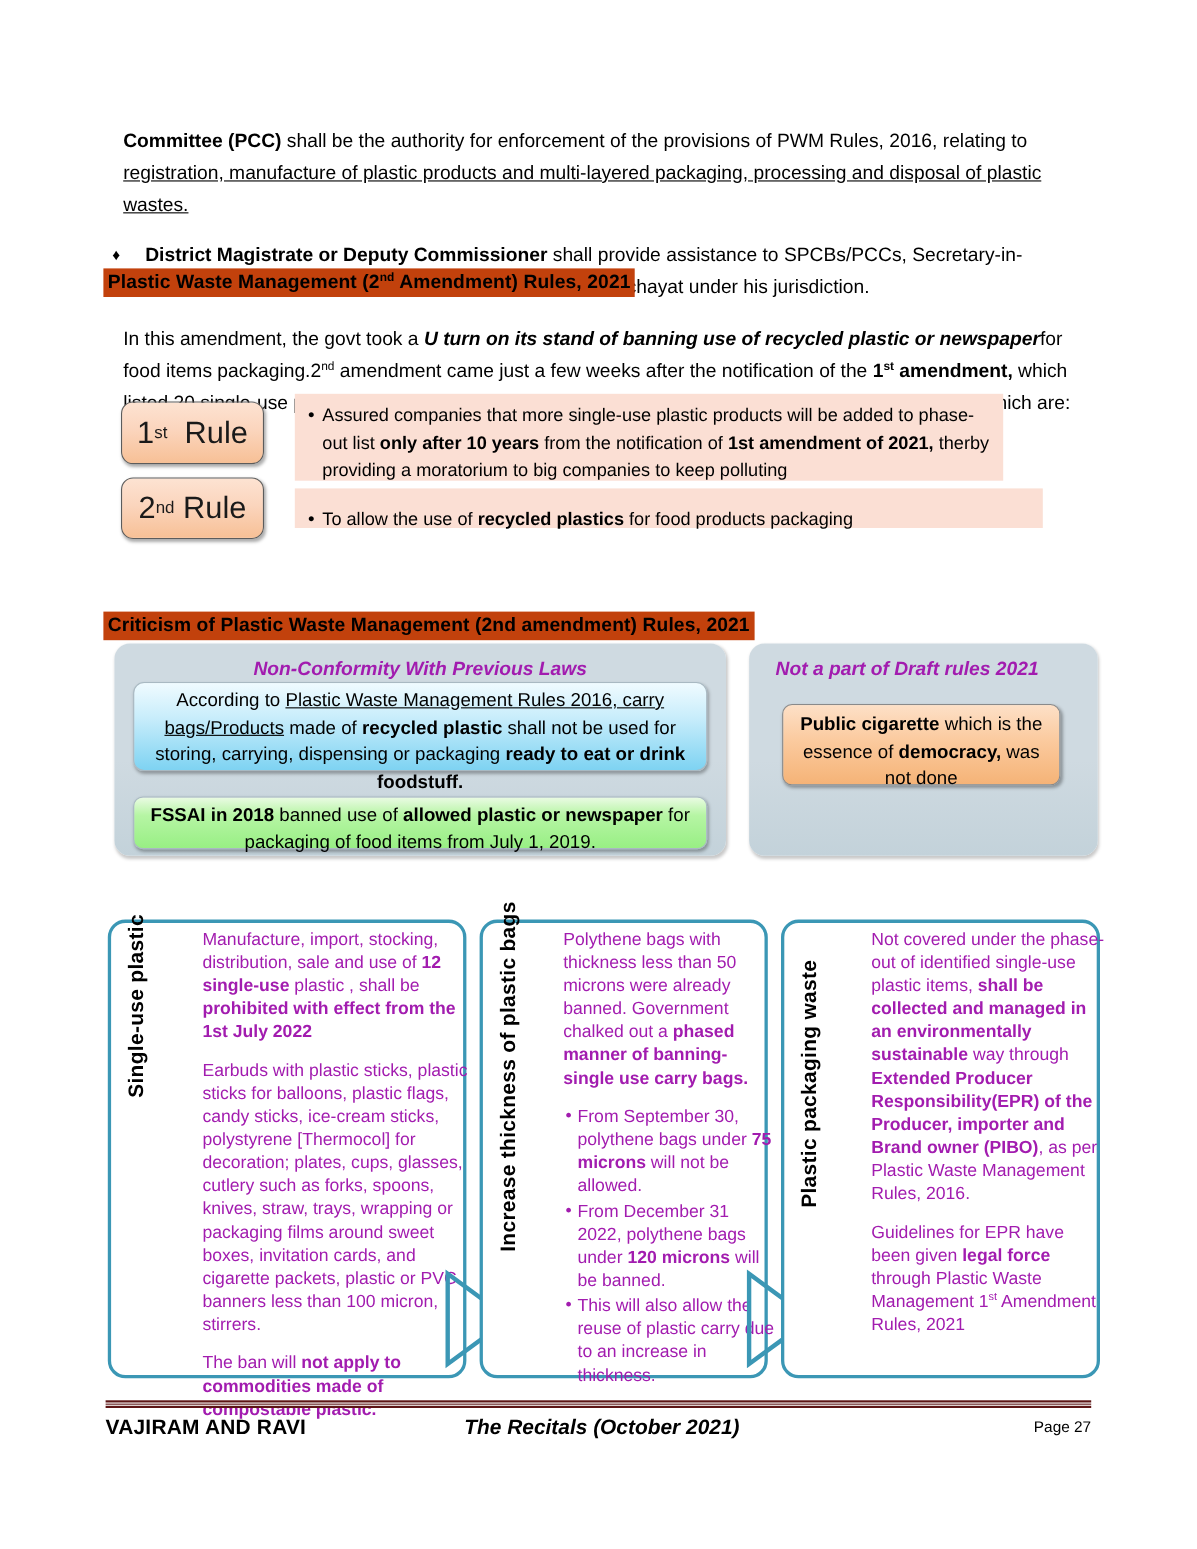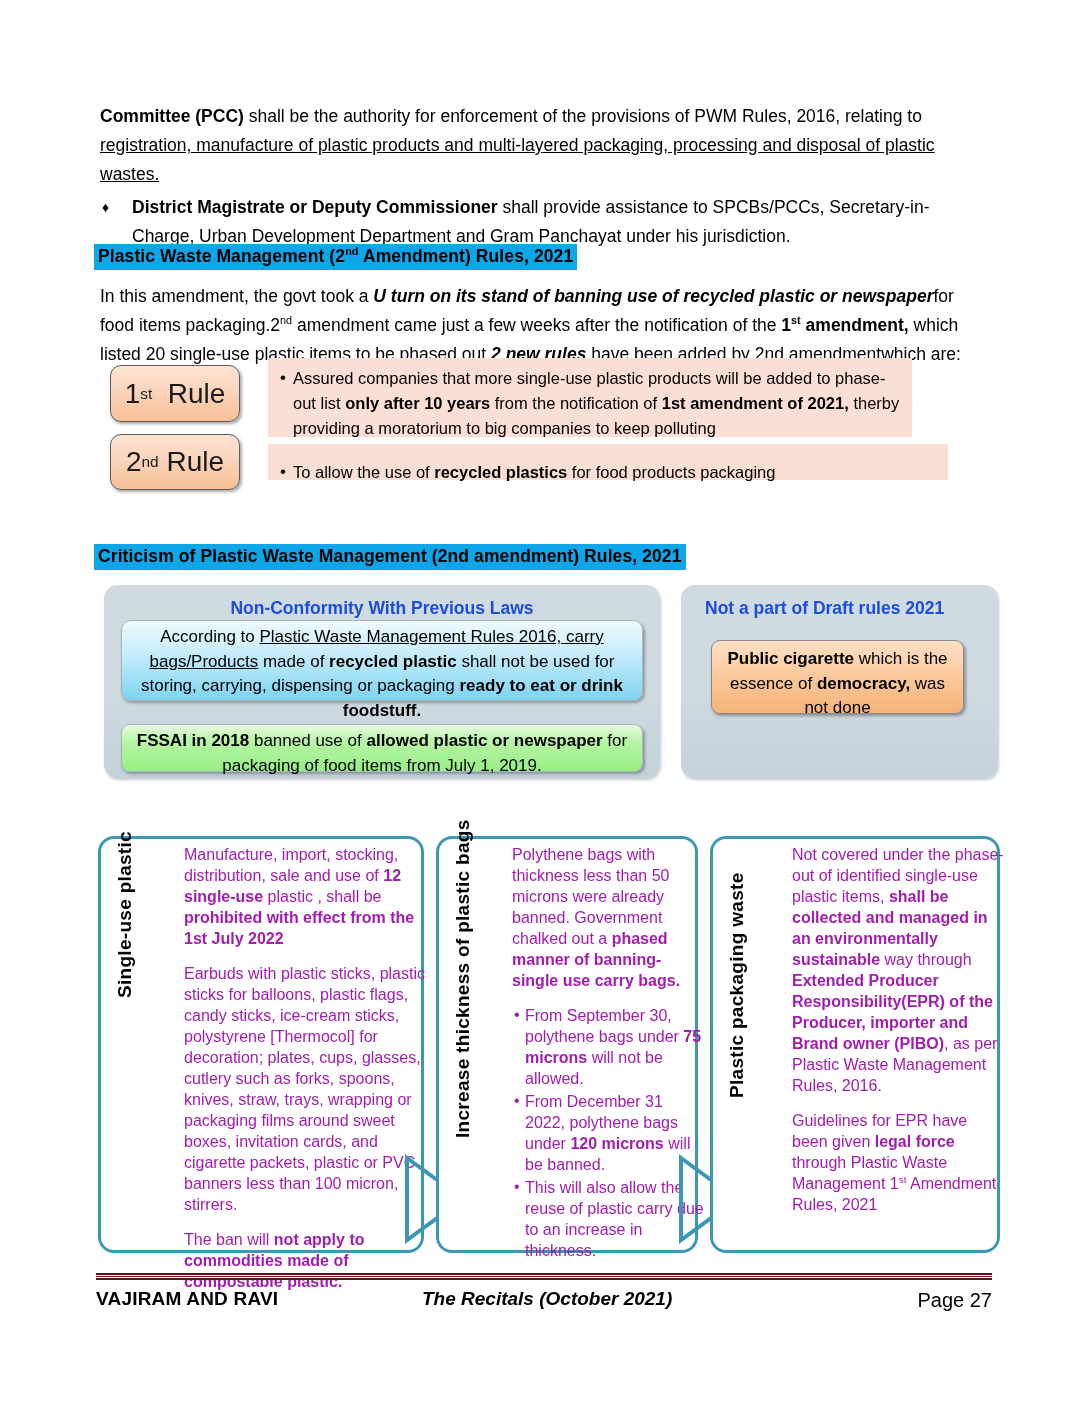--- a/index.html
+++ b/index.html
@@ -24,21 +24,21 @@
 
   
   .prose {
     position: absolute;
     left: 96px;
     top: 98px;
     width: 896px;
     font-size: 17.5px;
     line-height: 29px;
   }
-  .prose p { margin: 4px; }
+  .prose p { margin: 16px; }
   .b { font-weight: bold; }
   .u { text-decoration: underline; }
   .i { font-style: italic; }
   sup { font-size: 0.62em; vertical-align: super; line-height: 0; }
 
   .bullet-row {
     display: flex;
     margin-top: 2px;
   }
   .bullet-dot {
@@ -49,21 +49,21 @@
     padding-left: 6px;
     box-sizing: border-box;
   }
   .bullet-body { flex: 1 1 auto; }
 
   
   .sec-head {
     position: absolute;
     font-size: 17.5px;
     font-weight: bold;
-    background: #0ea5e9;
+    background: #c2410c;
     padding: 2px 4px 3px 4px;
     white-space: nowrap;
     letter-spacing: 0.1px;
   }
 
   
   .rule-tag {
     position: absolute;
     border: 1.6px solid #5c5c5c;
     border-radius: 11px;
@@ -104,21 +104,22 @@
     position: absolute;
     background: linear-gradient(to bottom, #cfdae1 0%, #cfdae1 55%, #c3d2da 100%);
     border-radius: 14px;
     box-shadow: 1px 2px 3px rgba(0,0,0,0.22);
   }
   .panel-title {
     position: absolute;
     font-size: 17.5px;
     font-weight: bold;
     text-align: center;
-    color: #1d4ed8;
+    color: #a21caf;
+    font-style: italic;
   }
   .inner-blue {
     position: absolute;
     background: linear-gradient(to bottom, #f0fbff 0%, #c8edfb 40%, #7ed3f2 100%);
     border: 1px solid #a9b9c2;
     border-radius: 10px;
     box-shadow: 1.5px 2px 3px rgba(0,0,0,0.3);
     font-size: 17px;
     line-height: 24.5px;
     text-align: center;
@@ -230,21 +231,21 @@
   }
   .footer-center {
     position: absolute;
     left: 326px; top: 0;
     font-weight: bold;
     font-style: italic;
   }
   .footer-right {
     position: absolute;
     right: 0; top: 1px;
-    font-size: 20px;
+    font-size: 14px;
   }
 </style>
 </head>
 <body>
 
 <div class="page">
 
   <div class="prose">
     <p>
       <span class="b">Committee (PCC)</span><span> shall be the authority for enforcement of the provisions of PWM Rules, 2016, relating to </span><span class="u">registration, manufacture of plastic products and multi-layered packaging, processing and disposal of plastic wastes.</span>
@@ -278,21 +279,21 @@
 
   <div class="rule-tag" style="left:110px; top:434px; width:128px; height:54px;">
     <span>2</span><sup>nd</sup>&nbsp;<span>Rule</span>
   </div>
   <div class="rule-body" style="left:268px; top:444px; width:680px; height:36px; padding-top:16px;">
     <ul>
       <li><span>To allow the use of </span><span class="b">recycled plastics</span><span> for food products packaging</span></li>
     </ul>
   </div>
 
-  <div class="sec-head" style="left:94px; top:544px;">Criticism of Plastic Waste Management (2nd amendment) Rules, 2021</div>
+  <div class="sec-head" style="left:94px; top:556px;">Criticism of Plastic Waste Management (2nd amendment) Rules, 2021</div>
 
   <div class="panel" style="left:104px; top:585px; width:556px; height:193px;"></div>
   <div class="panel-title" style="left:104px; top:598px; width:556px;">Non-Conformity With Previous Laws</div>
   <div class="inner-blue" style="left:121px; top:620px; width:522px; height:81px;">
     <span>According to </span><span class="u">Plastic Waste Management Rules 2016,  carry bags/Products</span><span> made of </span><span class="b">recycled plastic</span><span>  shall not be used for storing, carrying, dispensing or packaging </span><span class="b">ready to eat or drink foodstuff.</span>
   </div>
   <div class="inner-green" style="left:121px; top:724px; width:522px; height:48px;">
     <span class="b">FSSAI in 2018</span><span> banned use of </span><span class="b">allowed plastic or newspaper</span><span> for packaging of food items from July 1, 2019.</span>
   </div>
 

